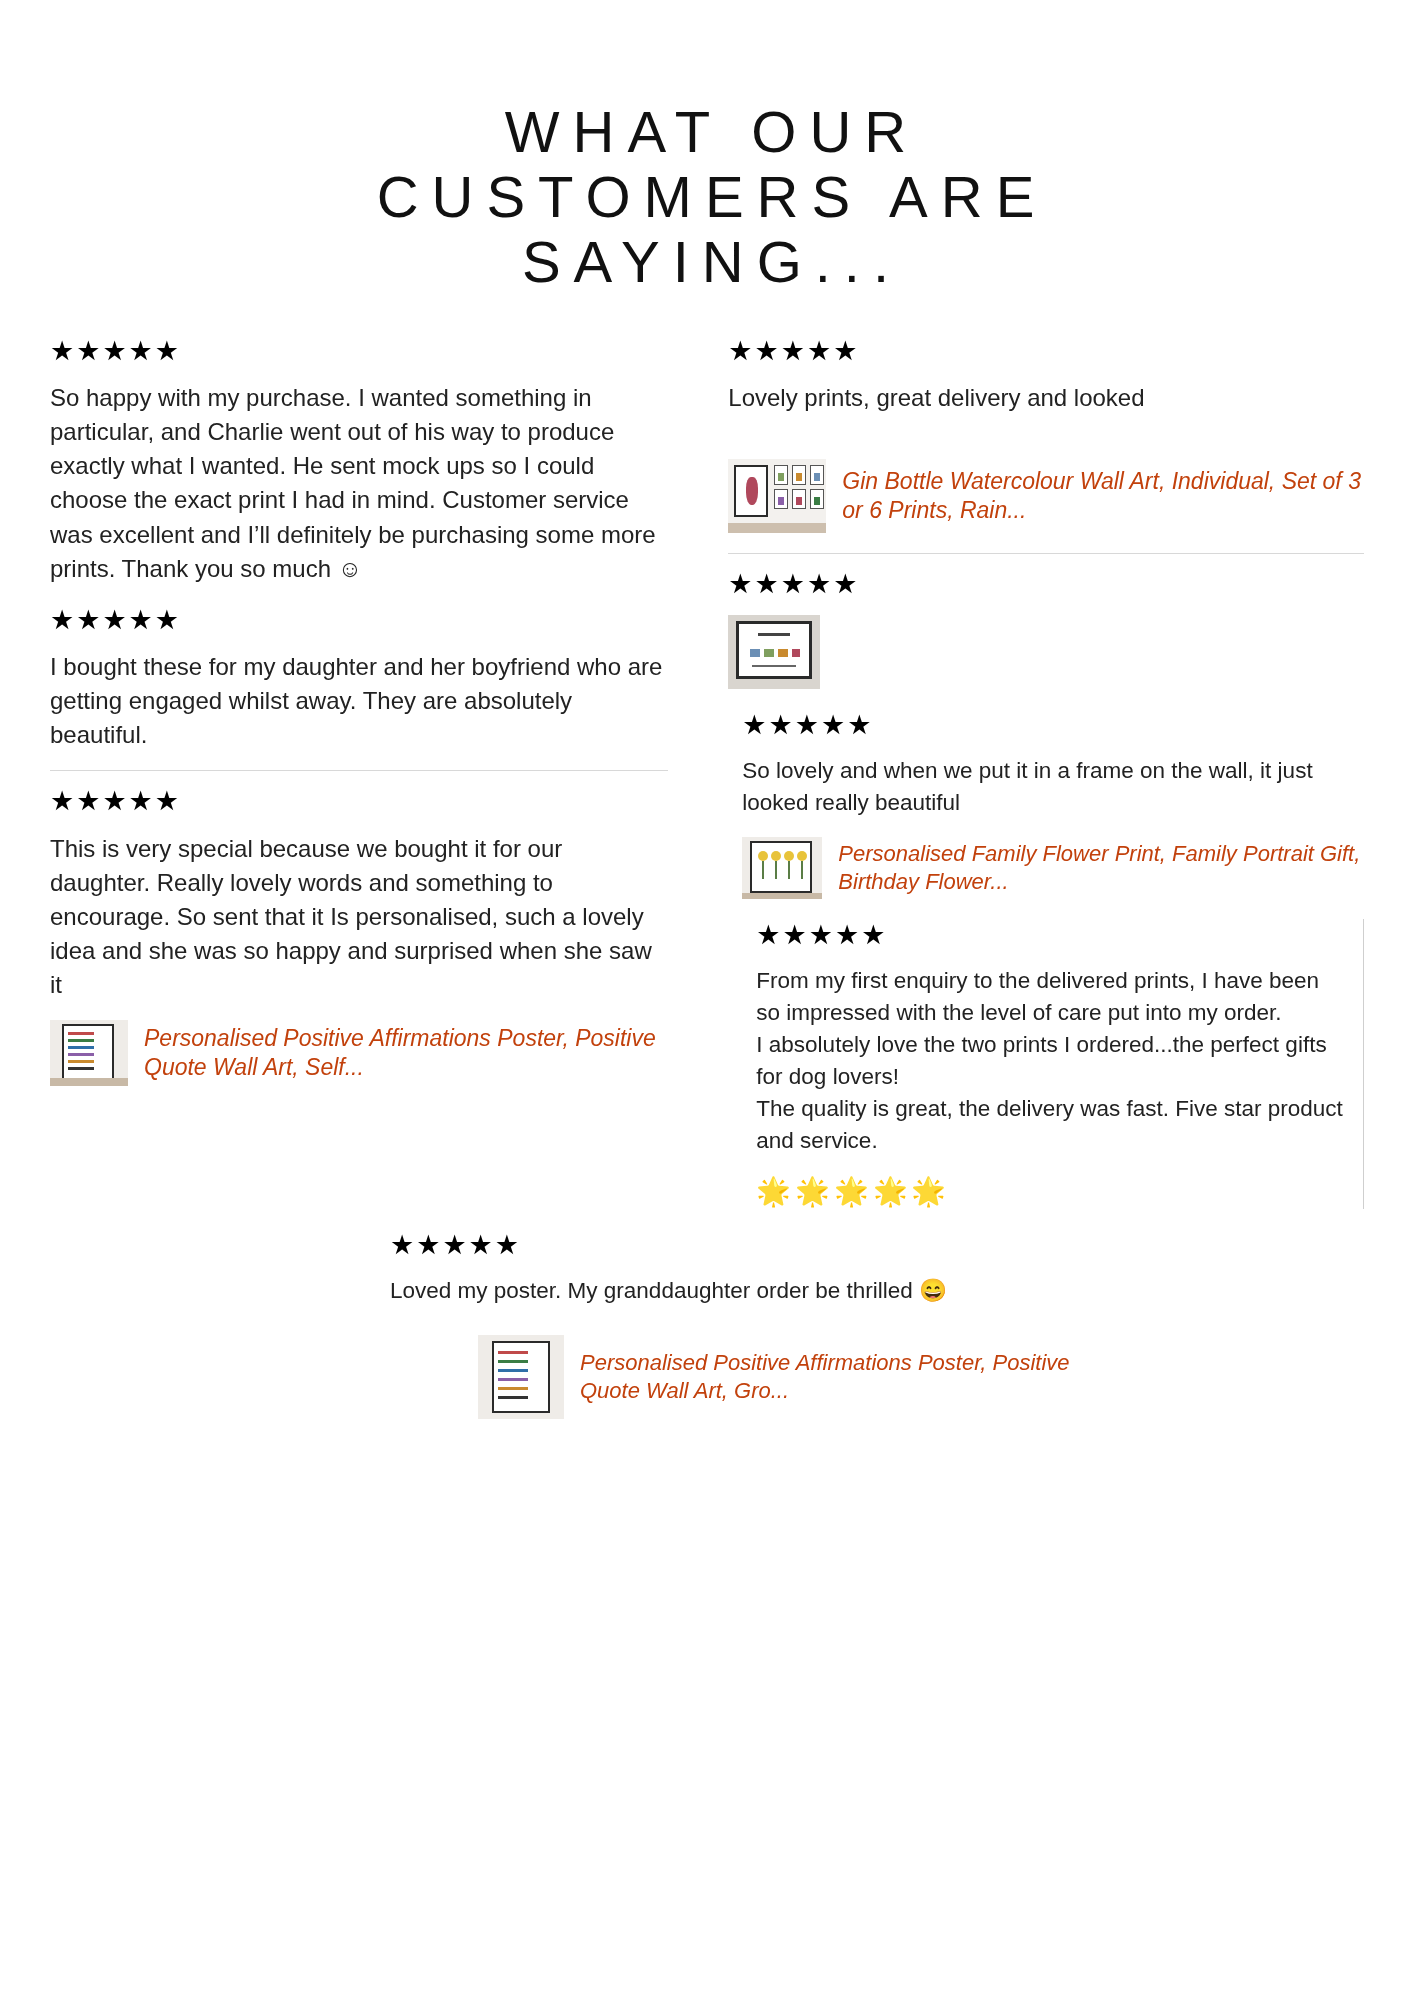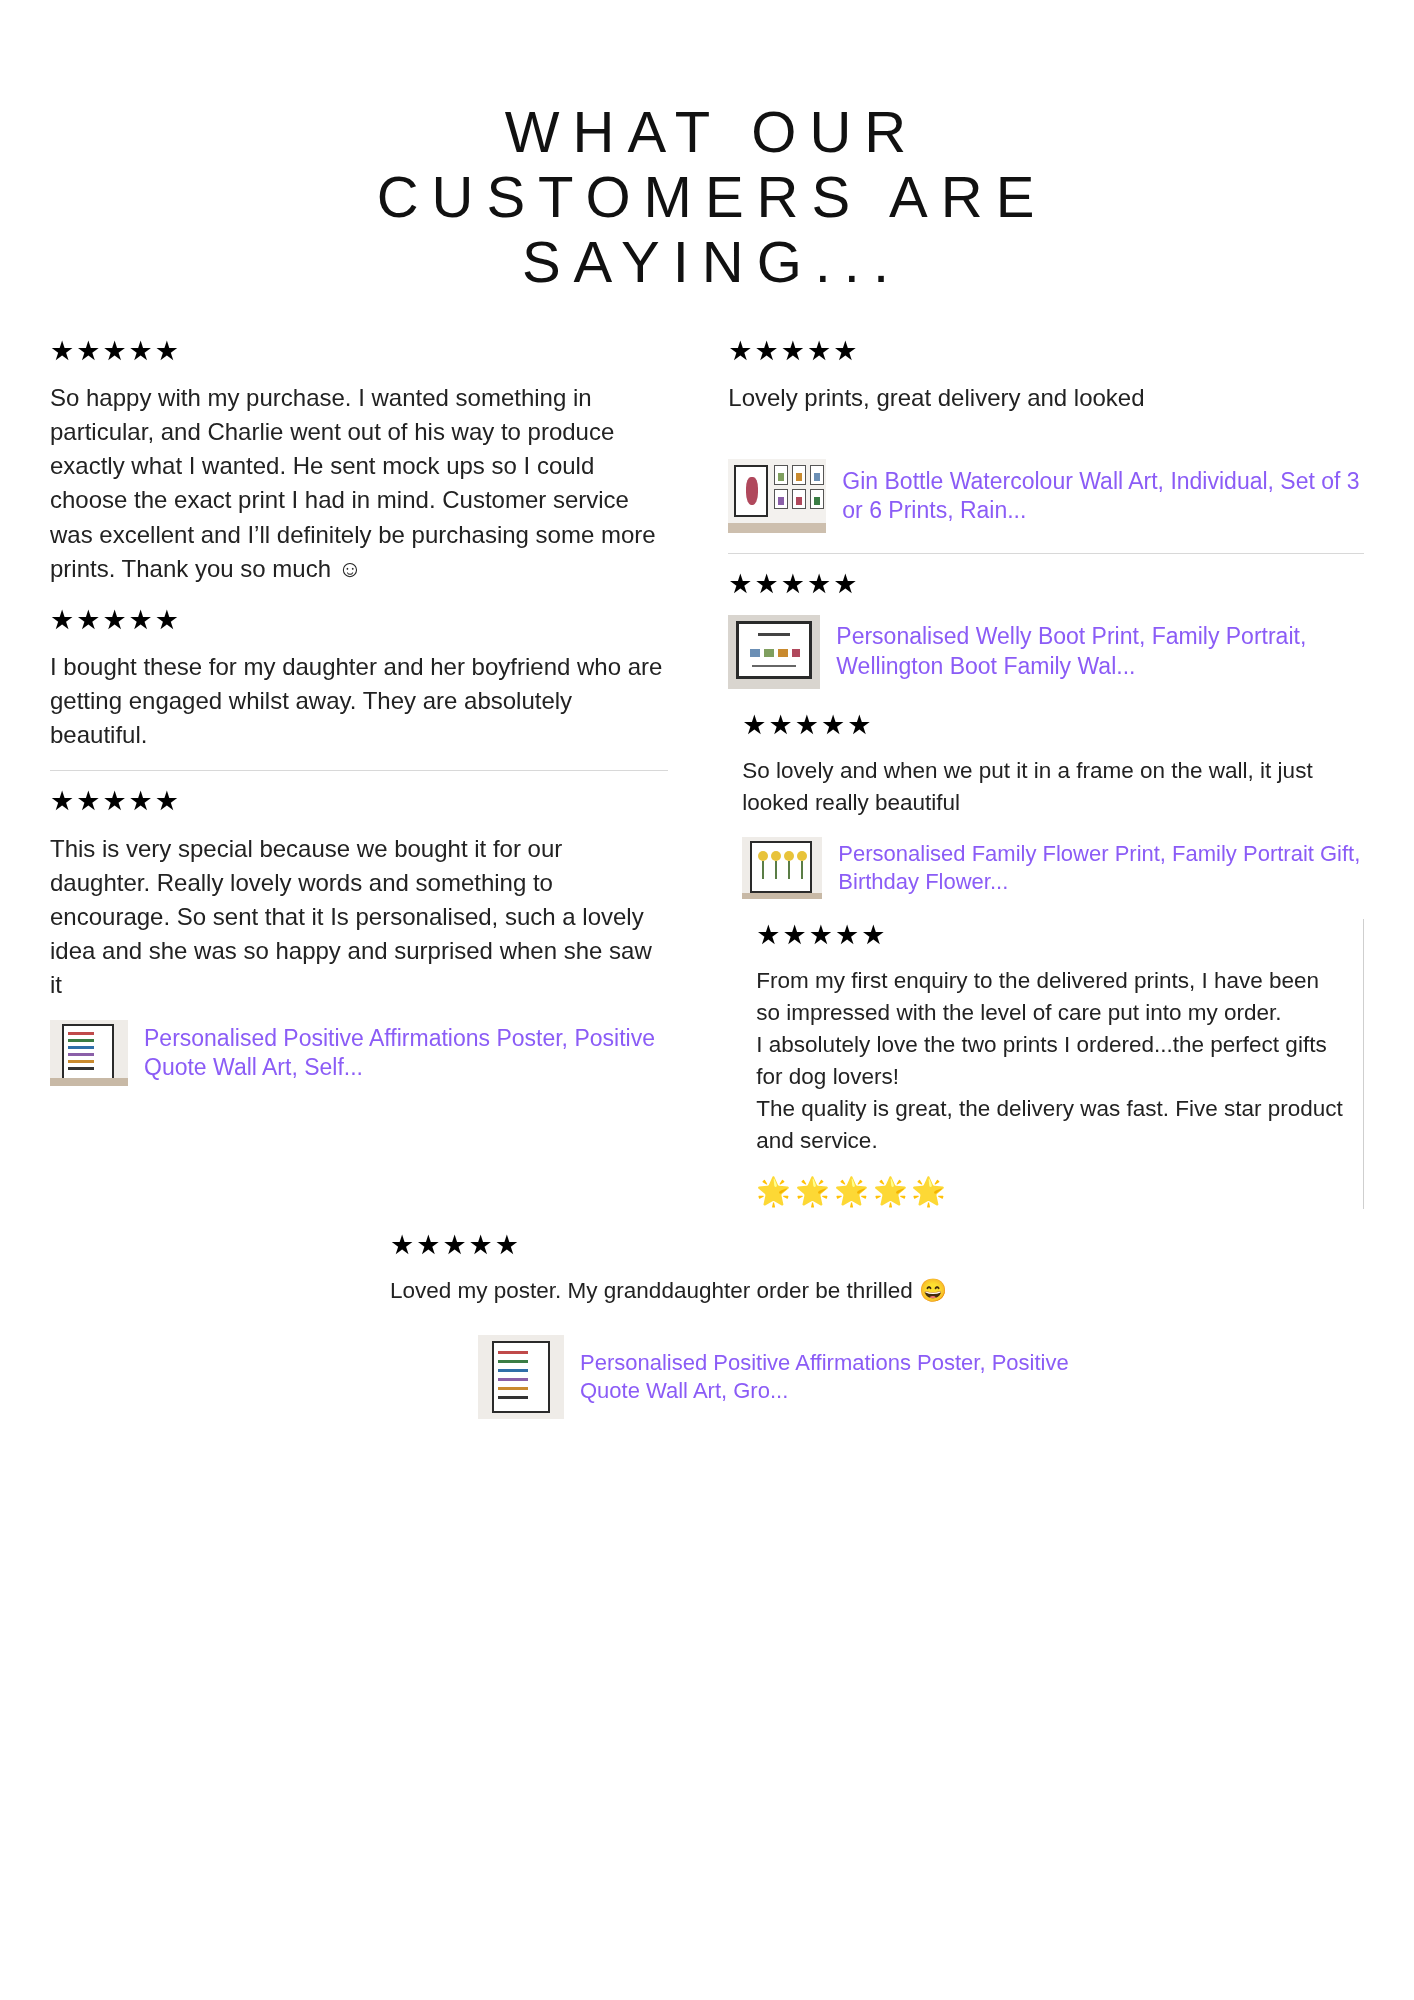--- a/index.html
+++ b/index.html
@@ -97,21 +97,22 @@
     background: #f4f2ef;
   }
   .thumb-sm {
     width: 78px;
     height: 66px;
     flex: 0 0 78px;
   }
   .product-title {
     font-size: 23px;
     line-height: 1.28;
-    color: #8b5cf6;
+    color: #c2410c;
+    font-style: italic;
   }
   .product-title.small {
     font-size: 22px;
   }
   .divider {
     border: 0;
     border-top: 1px solid #d8d8d8;
     margin: 14px 0 6px 0;
   }
   
@@ -238,21 +239,20 @@
           <div class="thumb" style="width:92px; flex:0 0 92px;">
             <div class="wall" style="background:#d9d5cf;"></div>
             <div class="frame" style="left:8px; top:6px; width:76px; height:58px; border-width:3px;"></div>
             <div class="line" style="left:30px; top:18px; width:32px; height:3px; background:#444;"></div>
             <div class="line" style="left:22px; top:34px; width:10px; height:8px; background:#6b8fb5;"></div>
             <div class="line" style="left:36px; top:34px; width:10px; height:8px; background:#7f9f5f;"></div>
             <div class="line" style="left:50px; top:34px; width:10px; height:8px; background:#c98a2e;"></div>
             <div class="line" style="left:64px; top:34px; width:8px; height:8px; background:#b0485c;"></div>
             <div class="line" style="left:24px; top:50px; width:44px; height:2px; background:#666;"></div>
           </div>
-          <div class="product-title">Personalised Welly Boot Print, Family Portrait, Wellington Boot Family Wal...</div>
         </div>
       </div>
 
       <div class="review" style="padding-left:14px;">
         <div class="stars">★★★★★</div>
         <p class="review-text small">So lovely and when we put it in a frame on the wall, it just looked really beautiful</p>
         <div class="product">
           <div class="thumb" style="width:80px; flex:0 0 80px; height:62px;">
             <div class="wall" style="background:#efece8;"></div>
             <div class="frame" style="left:8px; top:4px; width:62px; height:52px;"></div>

